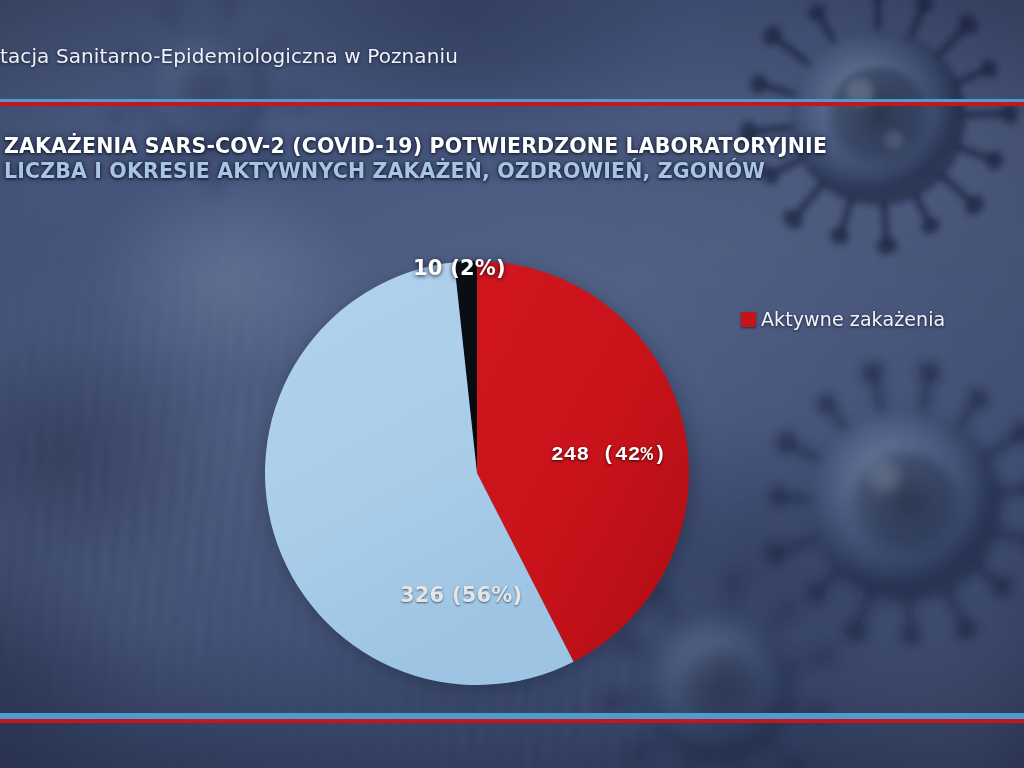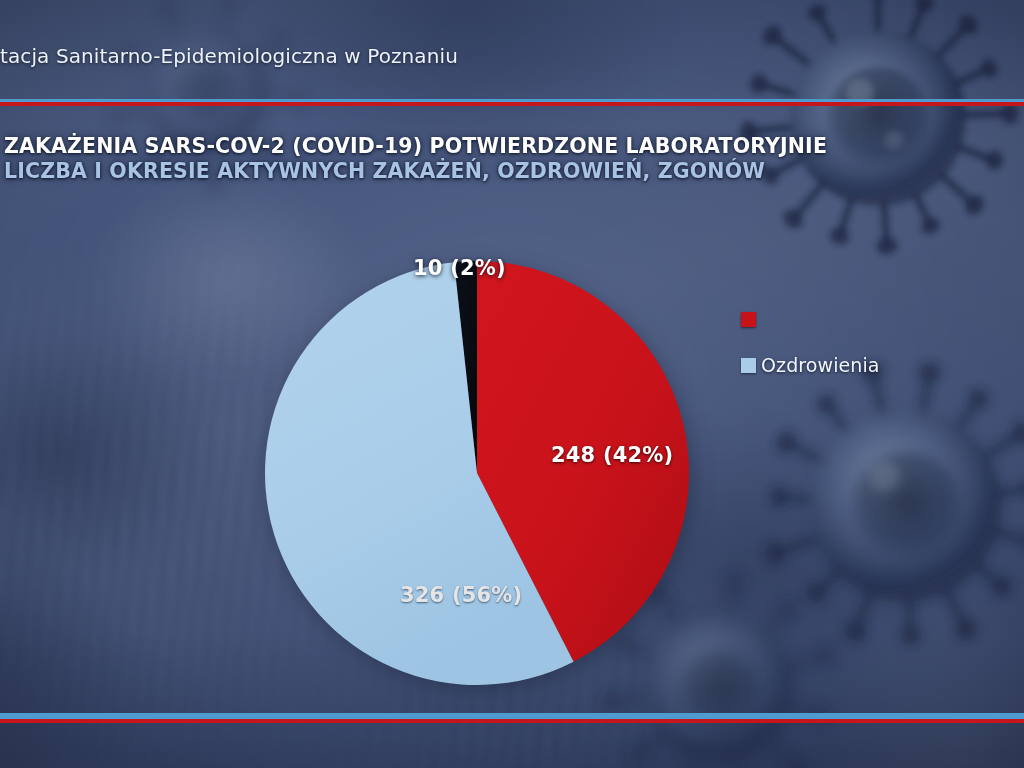--- a/index.html
+++ b/index.html
@@ -104,21 +104,21 @@
     background: rgba(14,20,40,.38);
     filter: blur(11px);
   }
   .slice-label {
     position: absolute;
     font-weight: bold;
     font-size: 21px;
     white-space: nowrap;
     letter-spacing: .2px;
   }
-  .slice-label.on-dark  { color: #ffffff; text-shadow: 0 1px 3px rgba(0,0,0,.75); }
+  .slice-label.on-dark  { color: #ffffff; text-shadow: 0 1px 3px rgba(0,0,0,.75); font-family: Liberation Mono, monospace; }
   .slice-label.on-light { color: #e5e5e5; text-shadow: 0 1px 2px rgba(40,60,90,.75); }
   .slice-label.outside  { color: #ffffff; text-shadow: 0 1px 4px rgba(6,12,28,.9); margin-top: 16px; }
 
   
   .legend {
     position: absolute;
     left: 741px;
     top: 296px;
     width: 250px;
   }
@@ -472,23 +472,20 @@
     </svg>
 
     <div class="slice-label outside" style="left:413px; top:240px;">10 (2%)</div>
     <div class="slice-label on-dark" style="left:551px; top:443px;">248 (42%)</div>
     <div class="slice-label on-light" style="left:400px; top:583px;">326 (56%)</div>
   </div>
 
   <div class="legend">
     <div class="legend-row">
       <span class="legend-swatch" style="background:#C8121A;"></span>
-    </div>
-    <div class="legend-row">
-      <span class="legend-swatch" style="background:#A9CDE9;"></span>
-      <span class="legend-label">Ozdrowienia</span>
+      <span class="legend-label">Aktywne zakażenia</span>
     </div>
   </div>
 
   <div class="rule rule-blue" style="top: 713px; background: rgb(78, 155, 208);"></div>
   <div class="rule rule-red" style="top: 719px; background: rgb(196, 22, 28);"></div>
 
 </div>
 
 </body></html>

